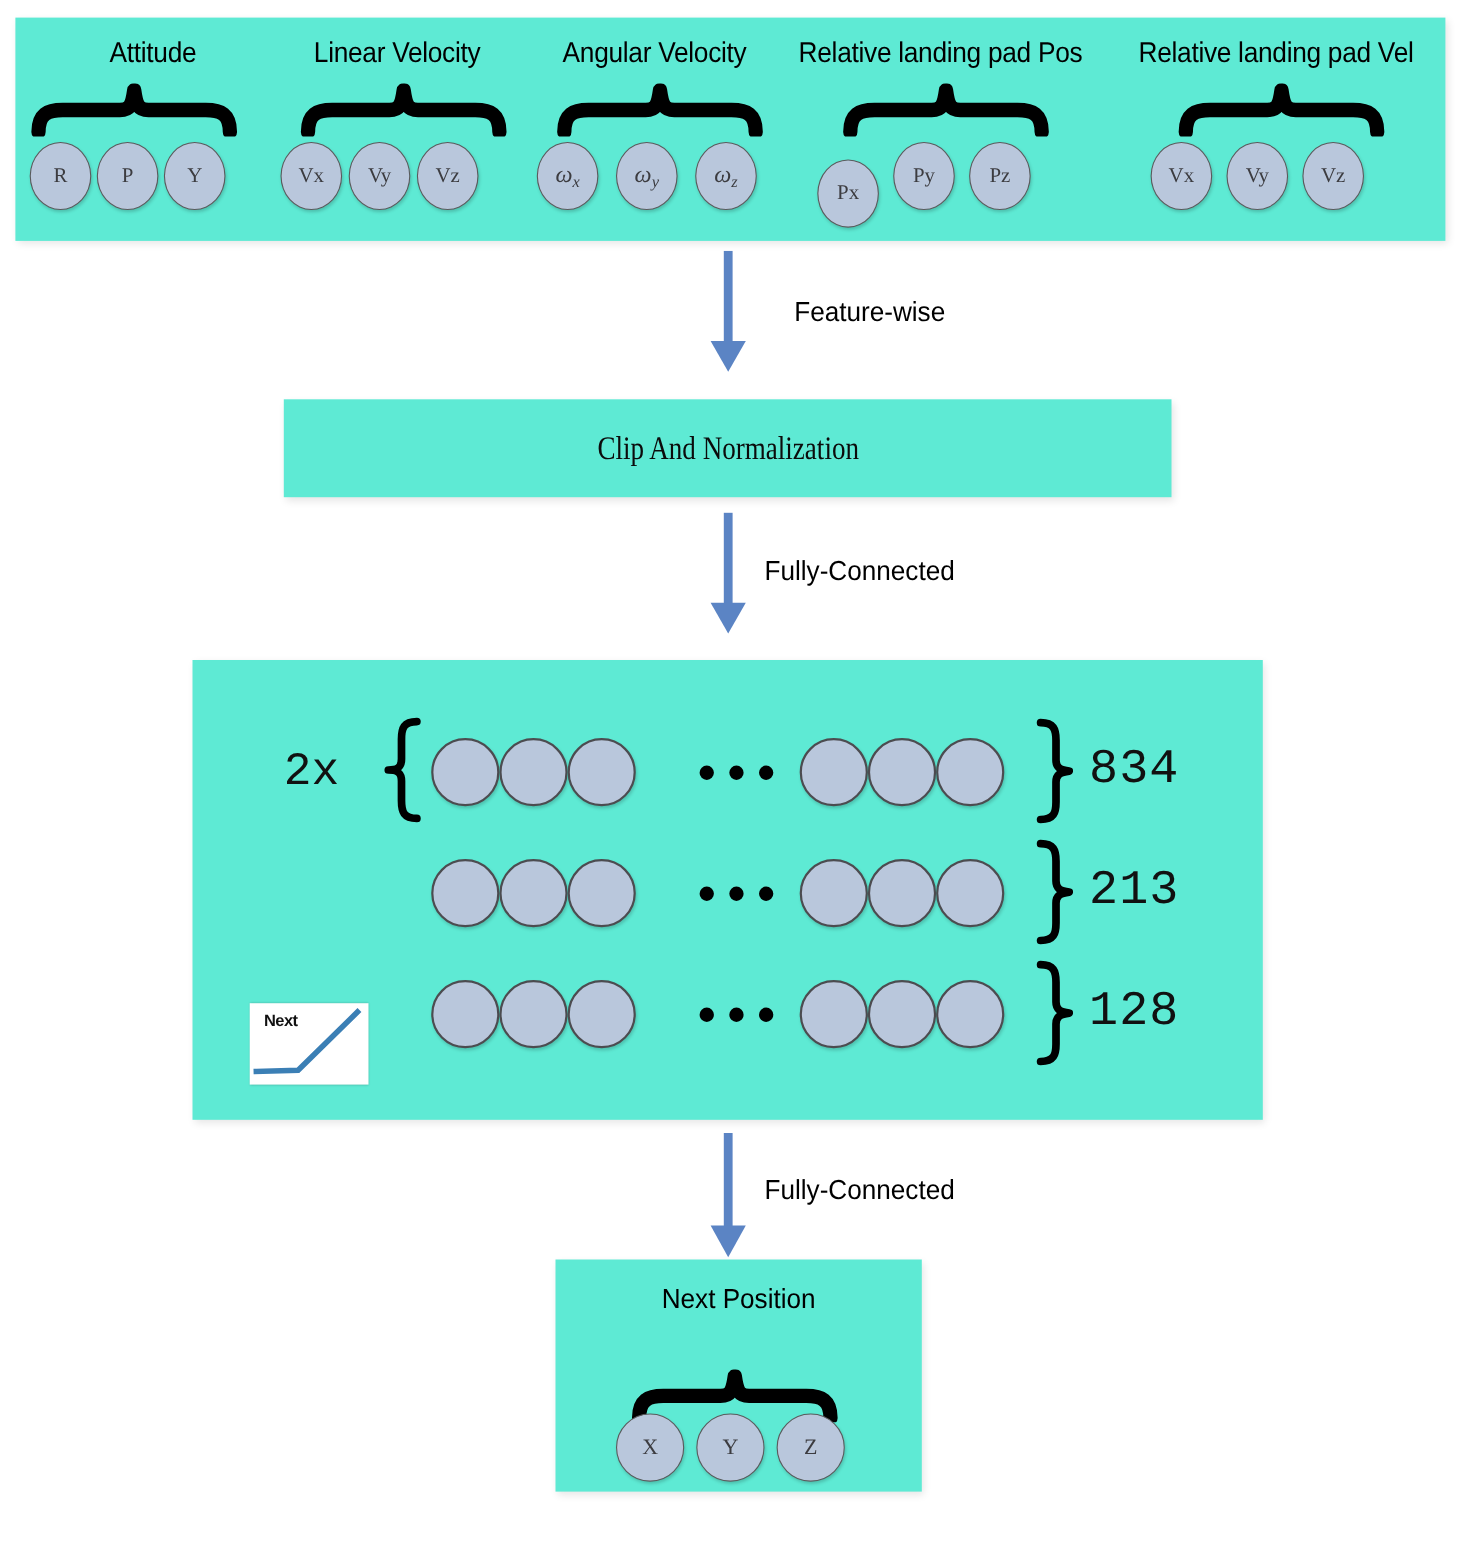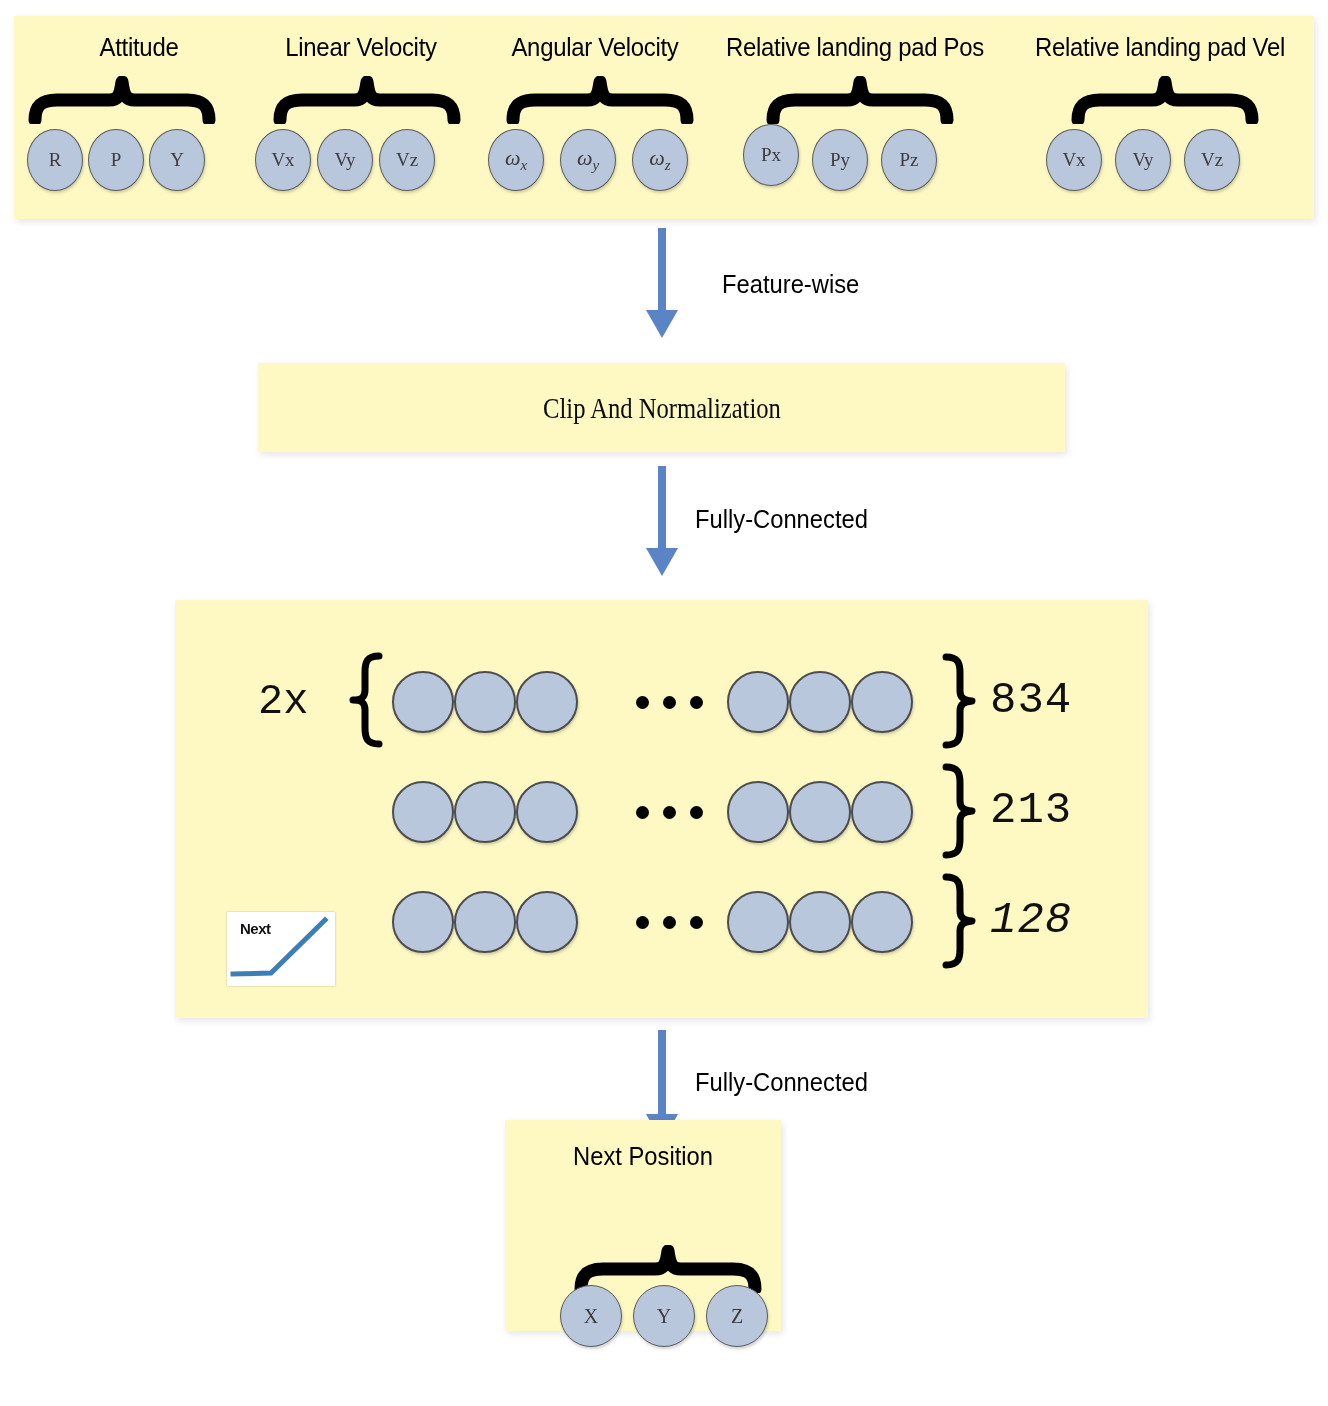--- a/index.html
+++ b/index.html
@@ -11,21 +11,21 @@
     width: 1328px;
     height: 1406px;
     position: relative;
     overflow: hidden;
     font-family: "Liberation Sans", sans-serif;
   }
 
   
   .panel {
     position: absolute;
-    background: #fef9c3;
+    background: #5eead4;
     box-shadow: 2px 3px 7px rgba(0,0,0,0.10);
   }
 
   
   #input-panel {
     left: 14px;
     top: 16px;
     width: 1300px;
     height: 203px;
   }
@@ -178,22 +178,22 @@
     font-weight: bold;
     font-size: 15px;
     color: #111111;
     letter-spacing: -0.5px;
   }
   #relu-icon svg { position: absolute; left: 0; top: 0; }
 
   
   #output-panel {
     left: 505px;
-    top: 1120px;
-    width: 276px;
+    top: 1145px;
+    width: 333px;
     height: 211px;
   }
   #output-title {
     position: absolute;
     left: 0;
     top: 22px;
     width: 100%;
     text-align: center;
     font-family: "Liberation Sans", sans-serif;
     font-size: 25px;
@@ -261,21 +261,21 @@
 <div class="node node-in" style="left:488px; top:129px;">
   <span class="omega"><span>ω</span><sub>x</sub></span>
 </div>
 <div class="node node-in" style="left:560px; top:129px;">
   <span class="omega"><span>ω</span><sub>y</sub></span>
 </div>
 <div class="node node-in" style="left:632px; top:129px;">
   <span class="omega"><span>ω</span><sub>z</sub></span>
 </div>
 
-<div class="node node-in" style="left:743px; top:124px;text-align:center;">
+<div class="node node-in" style="left:743px; top:145px;text-align:center;">
     <span>Px</span>
   </div>
 <div class="node node-in" style="left:812px; top:129px;">
     <span>Py</span>
   </div>
 <div class="node node-in" style="left:881px; top:129px;">
     <span>Pz</span>
   </div>
 
 <div class="node node-in" style="left:1046px; top:129px;">
@@ -362,21 +362,21 @@
     <i></i>
 </div>
 <div class="node node-hidden" style="left:727px; top:891px;"></div>
 <div class="node node-hidden" style="left:789px; top:891px;"></div>
 <div class="node node-hidden" style="left:851px; top:891px;"></div>
 <div class="brace-v" style="left:940px; top:872px;">
   <svg width="40" height="98" viewBox="0 0 40 98">
     <path d="M6 5 C18 5 20 11 20 21 L20 39 C20 46 24 48 32 49 C24 50 20 52 20 59 L20 77 C20 87 18 93 6 93" fill="none" stroke="#000" stroke-width="7" stroke-linecap="round" stroke-linejoin="round"></path>
   </svg>
 </div>
-<div class="layer-size" style="left:990px; top:895px;font-style:italic;">128</div>
+<div class="layer-size" style="left:990px; top:895px;">128</div>
 
 <div id="relu-icon">
   <svg width="108" height="74" viewBox="0 0 108 74">
     <polyline points="6,62 44,61 98,8" fill="none" stroke="#3b7fb5" stroke-width="5" stroke-linecap="square" stroke-linejoin="miter"></polyline>
   </svg>
   <div class="relu-text">Next</div>
 </div>
 
 <div class="arrow" style="left:640px; top:1030px;">
   <svg width="44" height="115" viewBox="0 0 44 115">

